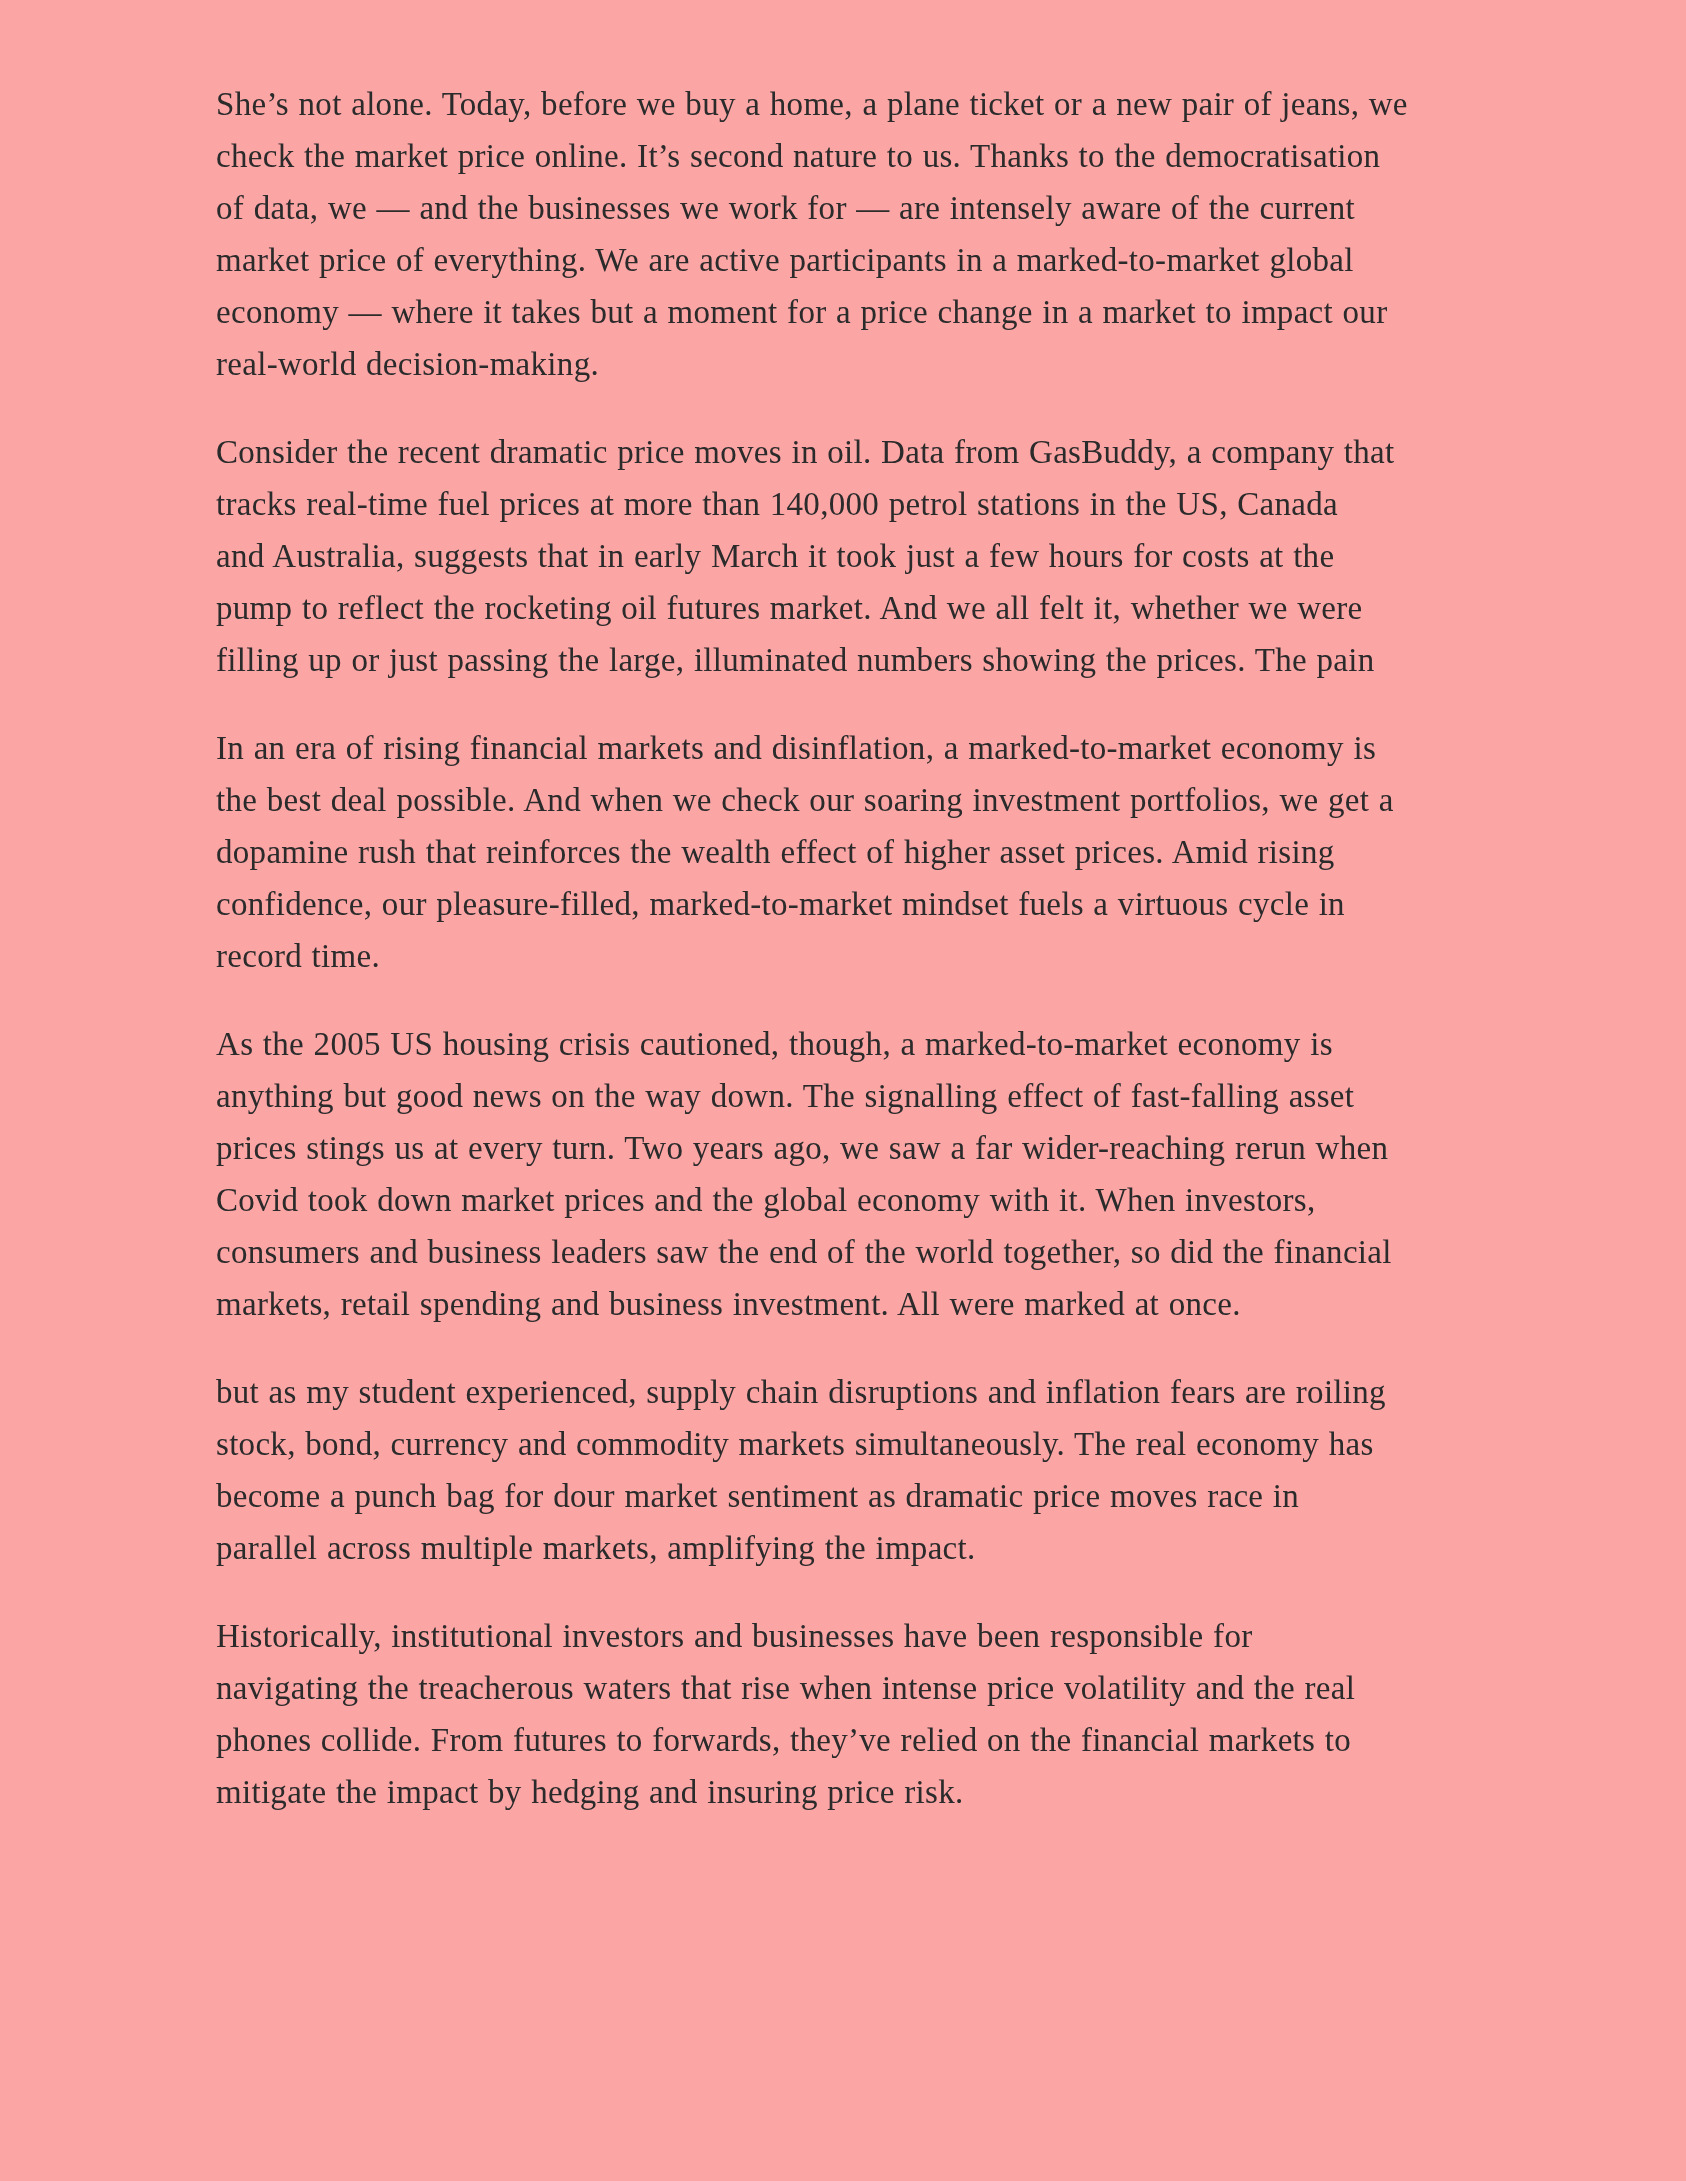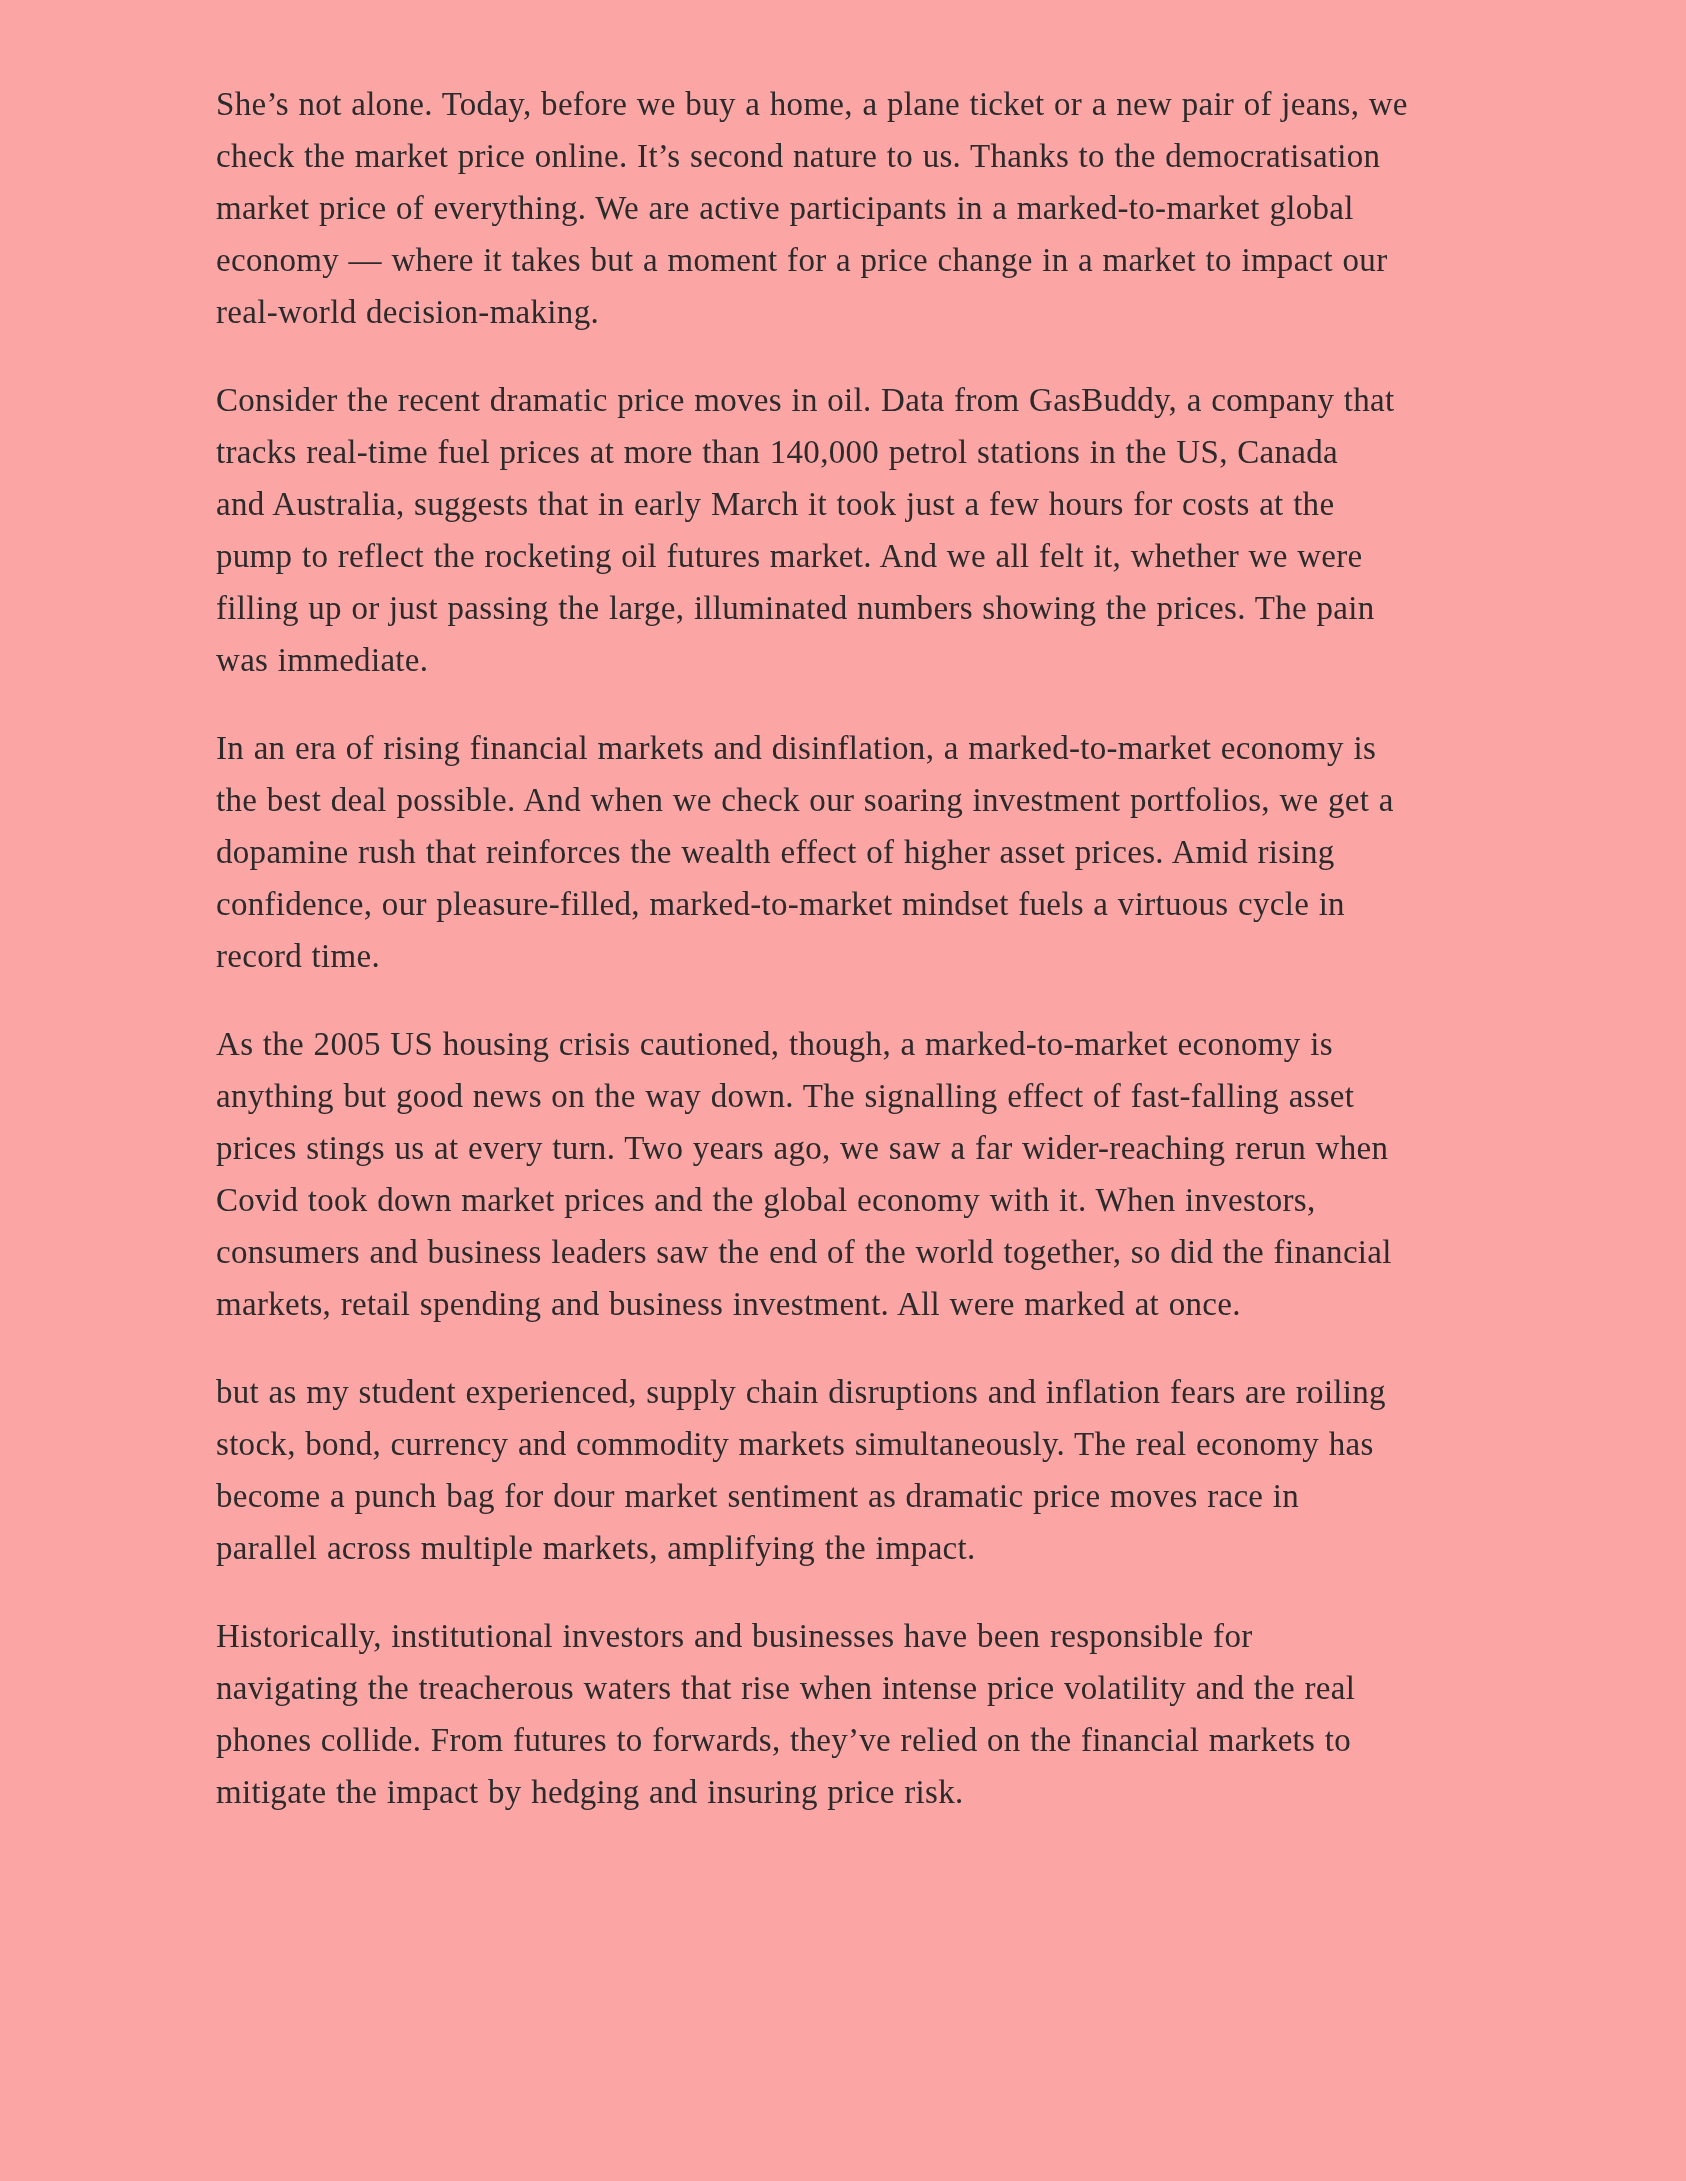--- a/index.html
+++ b/index.html
@@ -46,32 +46,32 @@
   </style>
 </head>
 <body>
 
 <div class="page">
   <div class="article">
 
     <p class="para">
       <span class="line">She’s not alone. Today, before we buy a home, a plane ticket or a new pair of jeans, we</span>
       <span class="line">check the market price online. It’s second nature to us. Thanks to the democratisation</span>
+      <span class="line">of data, we — and the businesses we work for — are intensely aware of the current</span>
       <span class="line">market price of everything. We are active participants in a marked-to-market global</span>
       <span class="line">economy — where it takes but a moment for a price change in a market to impact our</span>
       <span class="line">real-world decision-making.</span>
     </p>
 
     <p class="para">
       <span class="line">Consider the recent dramatic price moves in oil. Data from GasBuddy, a company that</span>
       <span class="line">tracks real-time fuel prices at more than 140,000 petrol stations in the US, Canada</span>
       <span class="line">and Australia, suggests that in early March it took just a few hours for costs at the</span>
       <span class="line">pump to reflect the rocketing oil futures market. And we all felt it, whether we were</span>
       <span class="line">filling up or just passing the large, illuminated numbers showing the prices. The pain</span>
-      <span class="line">was immediate.</span>
     </p>
 
     <p class="para">
       <span class="line">In an era of rising financial markets and disinflation, a marked-to-market economy is</span>
       <span class="line">the best deal possible. And when we check our soaring investment portfolios, we get a</span>
       <span class="line">dopamine rush that reinforces the wealth effect of higher asset prices. Amid rising</span>
       <span class="line">confidence, our pleasure-filled, marked-to-market mindset fuels a virtuous cycle in</span>
       <span class="line">record time.</span>
     </p>
 

